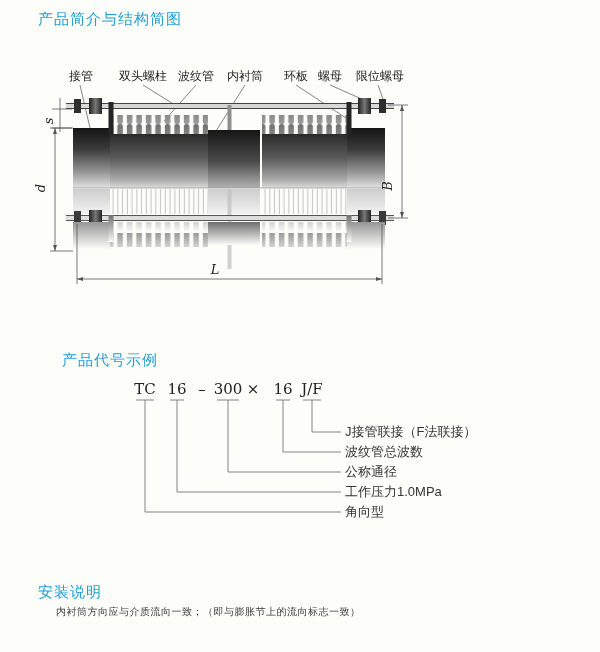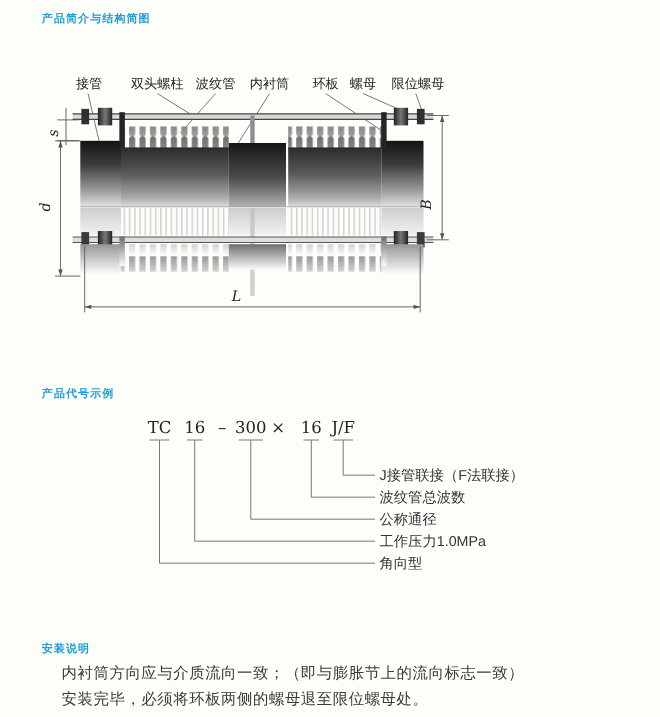--- a/index.html
+++ b/index.html
@@ -4,29 +4,29 @@
 <style>
   html,body{margin:0;padding:0;}
   body{
     width:600px;height:652px;position:relative;overflow:hidden;
     background:#fdfdfa;
     font-family:"Liberation Sans","DejaVu Sans",sans-serif;
     color:#333;
   }
   .heading{
     position:absolute;left:38px;
-    font-size:10px;font-weight:bold;letter-spacing:1px;
+    font-size:15px;font-weight:normal;letter-spacing:1px;
     color:#209fd5;
   }
   #h1{top:10px;}
-  #h2{top:351px;}
+  #h2{top:351px;margin-left:24px;}
   #h3{top:567px;margin-top:16px;}
   .bodytext{
     position:absolute;left:56px;top:600px;
-    font-size:14px;line-height:23.5px;color:#3a3a3a;letter-spacing:0.5px;
+    font-size:10px;line-height:23.5px;color:#3a3a3a;letter-spacing:0.5px;
   }
   #diagram{position:absolute;left:30px;top:58px;}
   #codefig{position:absolute;left:115px;top:373px;}
   svg text{fill:#222;}
   .partlabel{font-size:12px;font-family:"Liberation Sans","DejaVu Sans",sans-serif;}
   .dimlabel{font-size:13px;font-family:"DejaVu Serif","Liberation Serif",serif;font-style:italic;}
   .codetok{font-size:15px;font-family:"DejaVu Serif","Liberation Serif",serif;}
   .callout{font-size:13px;fill:#333;font-family:"Liberation Sans","DejaVu Sans",sans-serif;}
   .leader{stroke:#666;stroke-width:0.8;fill:none;}
   .dimline{stroke:#555;stroke-width:0.8;fill:none;}
@@ -241,14 +241,13 @@
     <text class="callout" x="230" y="103">公称通径</text>
     <text class="callout" x="230" y="123">工作压力1.0MPa</text>
     <text class="callout" x="230" y="143">角向型</text>
   </g>
 </svg>
 
 <div id="h3" class="heading">安装说明</div>
 
 <div class="bodytext">
   <div>内衬筒方向应与介质流向一致；（即与膨胀节上的流向标志一致）</div>
-  <div>安装完毕，必须将环板两侧的螺母退至限位螺母处。</div>
 </div>
 
 </body></html>

